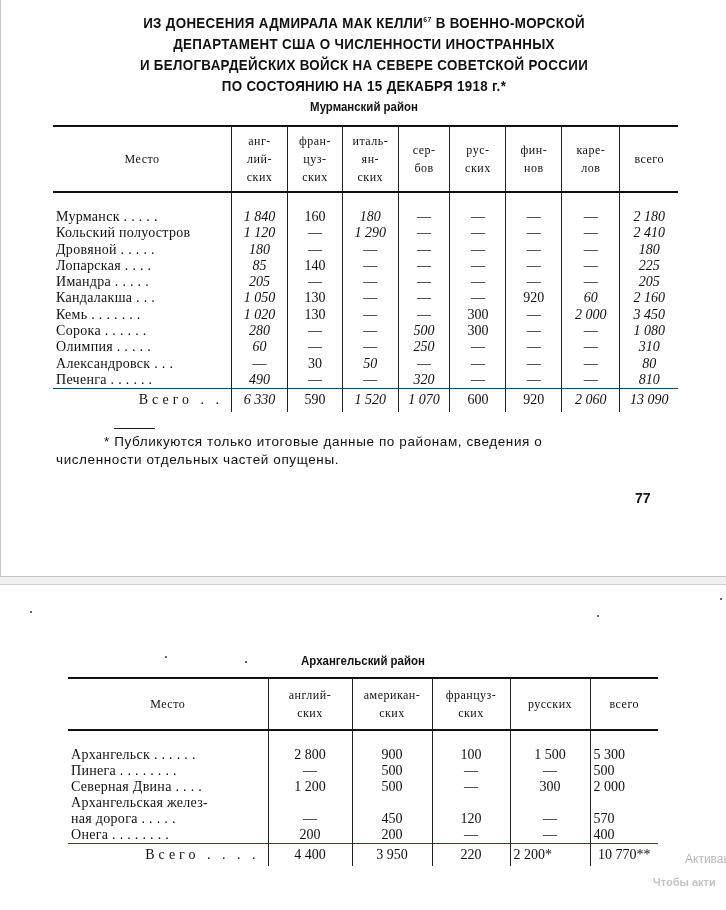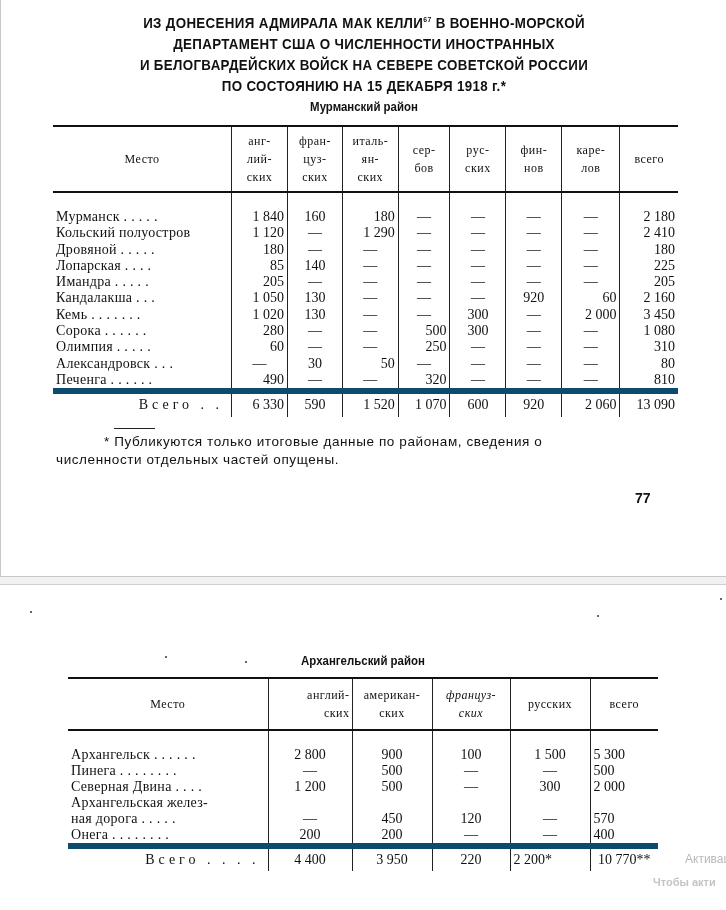--- a/index.html
+++ b/index.html
@@ -18,25 +18,25 @@
             font-family:"Liberation Sans","DejaVu Sans",sans-serif; font-weight:bold; font-size:13px; }
   .r1 { top:99px; transform:scaleX(0.88); }
   .r2 { top:68px; transform:scaleX(0.88); }
   table { position:absolute; border-collapse:collapse; font-size:14px; }
   th { font-weight:normal; font-size:12px; line-height:18px; letter-spacing:0.5px; padding:0 2px;margin-top:38px; }
   td { padding:0 3px; line-height:16.3px; white-space:nowrap; }
   .t1 { left:52px; top:125px; width:625px; }
   .t1 thead tr { height:66px; border-top:2px solid #111; border-bottom:2px solid #111; }
   .t1 th, .t1 td { border-left:1px solid #222; }
   .t1 th:first-child, .t1 td:first-child { border-left:none; }
-  .num { text-align:right; }
+  .num { text-align:center;font-style:italic; }
   .ctr { text-align:center; }
   .place { text-align:left; letter-spacing:0.3px; }
   .spacer td { height:16px; }
-  .total td { border-top:6px solid #0c4a6e; padding-top:3px; padding-bottom:3px; }
+  .total td { border-top:1px solid #0c4a6e; padding-top:3px; padding-bottom:3px; }
   .total .lbl { letter-spacing:4px; text-align:right; padding-right:8px; }
   .foot-rule { position:absolute; left:113px; top:428px; width:41px; border-top:1px solid #222; }
   .footnote { position:absolute; left:55px; top:433px; width:602px; font-family:"Liberation Sans","DejaVu Sans",sans-serif;
               font-size:13.5px; line-height:18px; text-align:justify; letter-spacing:0.6px; }
   .footnote .indent { padding-left:48px; }
   .pagenum { position:absolute; left:634px; top:490px; font-family:"Liberation Sans","DejaVu Sans",sans-serif;
              font-weight:bold; font-size:14px; }
   .t2 { left:68px; top:92px; width:590px; }
   .t2 thead tr { height:52px; border-top:2px solid #111; border-bottom:2px solid #111; }
   .t2 th, .t2 td { border-left:1px solid #222; }
@@ -265,25 +265,25 @@
         <col style="width:200px">
         <col style="width:84px">
         <col style="width:80px">
         <col style="width:78px">
         <col style="width:80px">
         <col style="width:68px">
       </colgroup>
     <thead>
         <tr id="t2-head">
           <th style="white-space: pre-line;">Место</th>
-          <th style="white-space: pre-line; text-align: right;">англий-
+          <th style="white-space: pre-line;">англий-
 ских</th>
           <th style="white-space: pre-line;">американ-
 ских</th>
-          <th style="white-space: pre-line; font-style: italic;">француз-
+          <th style="white-space: pre-line;">француз-
 ских</th>
           <th style="white-space: pre-line;">русских</th>
           <th style="white-space: pre-line;">всего</th>
         </tr>
       </thead>
     <tbody id="t2-body">
         <tr class="spacer">
           <td></td>
           <td></td>
           <td></td>

